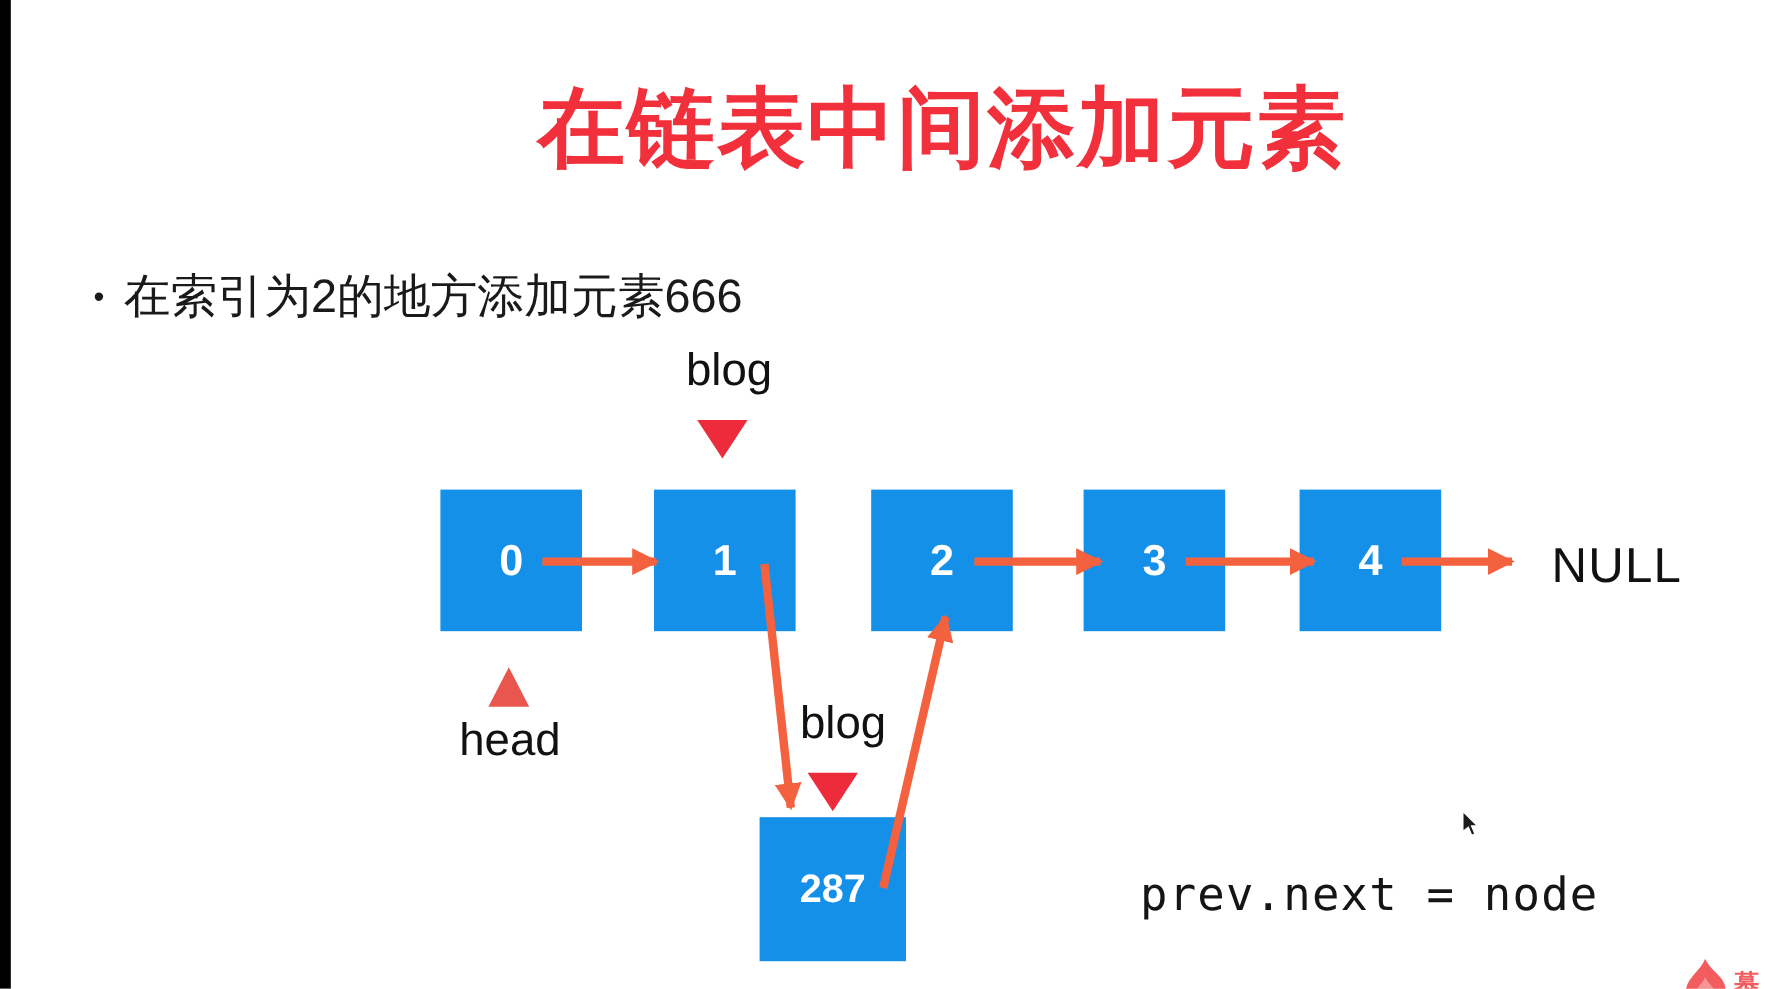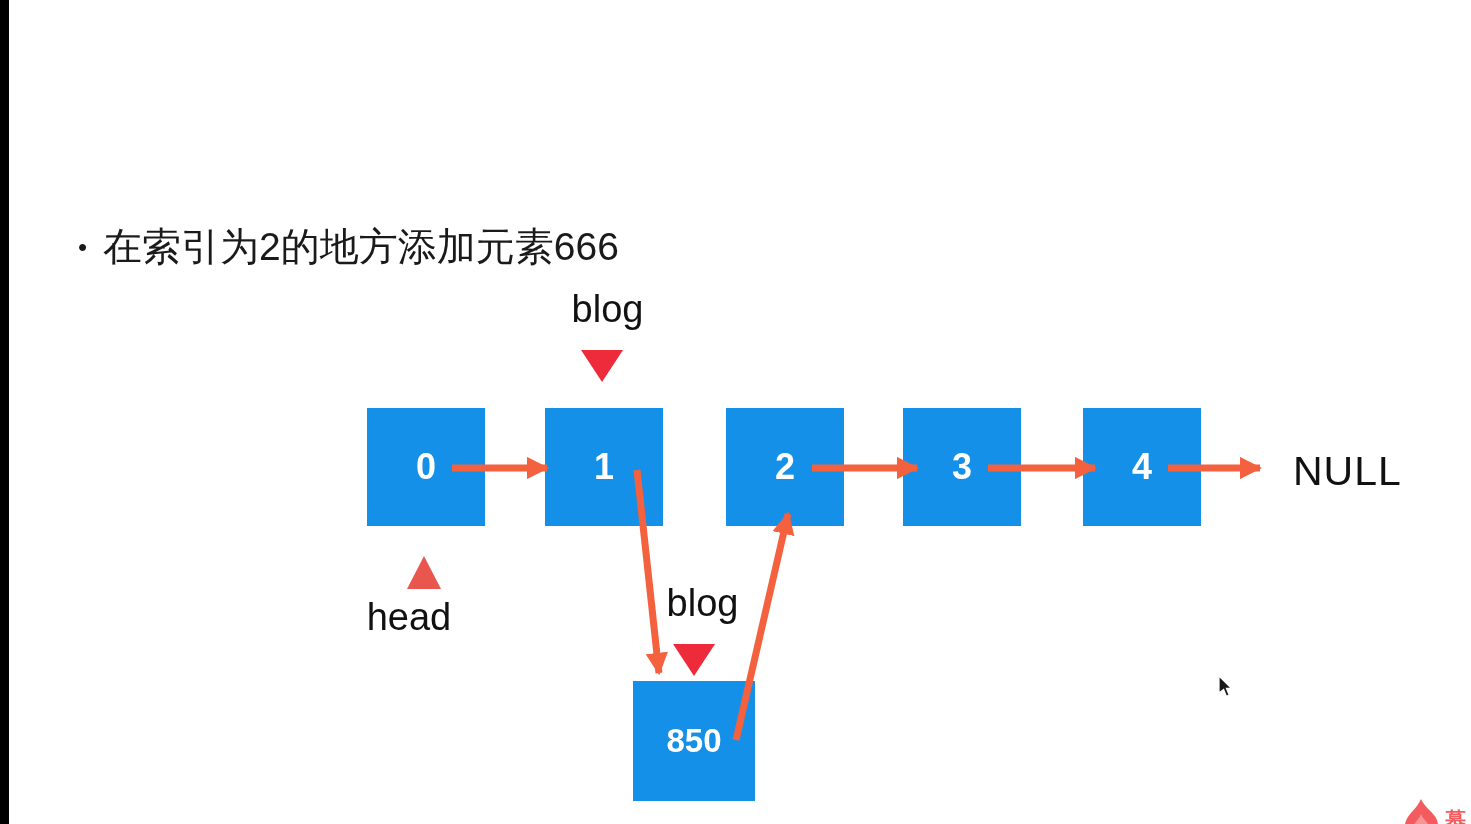--- a/index.html
+++ b/index.html
@@ -47,20 +47,21 @@
   .logo{position:absolute;left:1399px;top:798px;z-index:8;display:flex;align-items:flex-start;}
   .logo-char{font-size:21px;font-weight:700;color:var(--logo_red);margin-left:2px;margin-top:8px;}
 </style>
 </head>
 <body>
 
 <div id="canvas">
 
   <div class="edge-strip"></div>
 
+  <div class="slide-title">在链表中间添加元素</div>
 
   <div class="bullet-row">
     <span class="bullet-marker">•</span>
     <span>在索引为2的地方添加元素666</span>
   </div>
 
   <div class="box" style="left:367px;top:408px;">
     <span>0</span>
   </div>
   <div class="box" style="left:545px;top:408px;">
@@ -69,48 +70,49 @@
   <div class="box" style="left:726px;top:408px;">
     <span>2</span>
   </div>
   <div class="box" style="left:903px;top:408px;">
     <span>3</span>
   </div>
   <div class="box" style="left:1083px;top:408px;">
     <span>4</span>
   </div>
   <div class="box new" style="left:633px;top:681px;">
-    <span>850</span>
+    <span>287</span>
   </div>
 
   <div class="null-label">NULL</div>
 
   <div class="ptr-label" style="left:550px;top:290px;width:115px;">blog</div>
   <div class="tri-down" style="left:581px;top:350px;"></div>
 
   <div class="tri-up" style="left:407px;top:556px;"></div>
-  <div class="ptr-label" style="left:344px;top:598px;width:130px;">head</div>
+  <div class="ptr-label" style="left:360px;top:598px;width:130px;">head</div>
 
   <div class="ptr-label" style="left:645px;top:584px;width:115px;">blog</div>
   <div class="tri-down" style="left:673px;top:644px;"></div>
 
   <svg class="overlay" width="1471" height="824" viewBox="0 0 1471 824">
     <defs>
       <marker id="ah" viewBox="0 0 10 10" refX="9" refY="5" markerWidth="3.2" markerHeight="3.2" orient="auto">
         <path class="arrowhead" d="M0,0 L10,5 L0,10 z"></path>
       </marker>
     </defs>
     <line class="arrow" x1="452" y1="468" x2="547" y2="468" marker-end="url(#ah)"></line>
     <line class="arrow" x1="812" y1="468" x2="917" y2="468" marker-end="url(#ah)"></line>
     <line class="arrow" x1="988" y1="468" x2="1095" y2="468" marker-end="url(#ah)"></line>
     <line class="arrow" x1="1168" y1="468" x2="1260" y2="468" marker-end="url(#ah)"></line>
     <line class="arrow" x1="637" y1="470" x2="659" y2="673" marker-end="url(#ah)"></line>
     <line class="arrow" x1="736" y1="740" x2="788" y2="514" marker-end="url(#ah)"></line>
   </svg>
 
+  <div class="code-line l2">prev.next = node</div>
 
   <svg class="cursor" width="16" height="22" viewBox="0 0 16 22">
     <polygon points="1,0 1,17 5.6,13.4 8.4,20.2 11.2,19 8.4,12.4 13.4,12.4" fill="#1a1a1a" stroke="#ffffff" stroke-width="1.2"></polygon>
   </svg>
 
   <div class="logo">
     <svg width="44" height="44" viewBox="0 0 44 44">
       <path fill="var(--logo_red)" d="M22,1 C18,11 8,16 6,26 a16.5,16.5 0 0 0 33,1 C39,16 27,12 22,1 Z"></path>
       <path fill="#ffffff" d="M22,16 C20,22 14,25 14,30 a8,8 0 0 0 16,0 C30,24 24,22 22,16 Z" opacity="0.35"></path>
     </svg>

